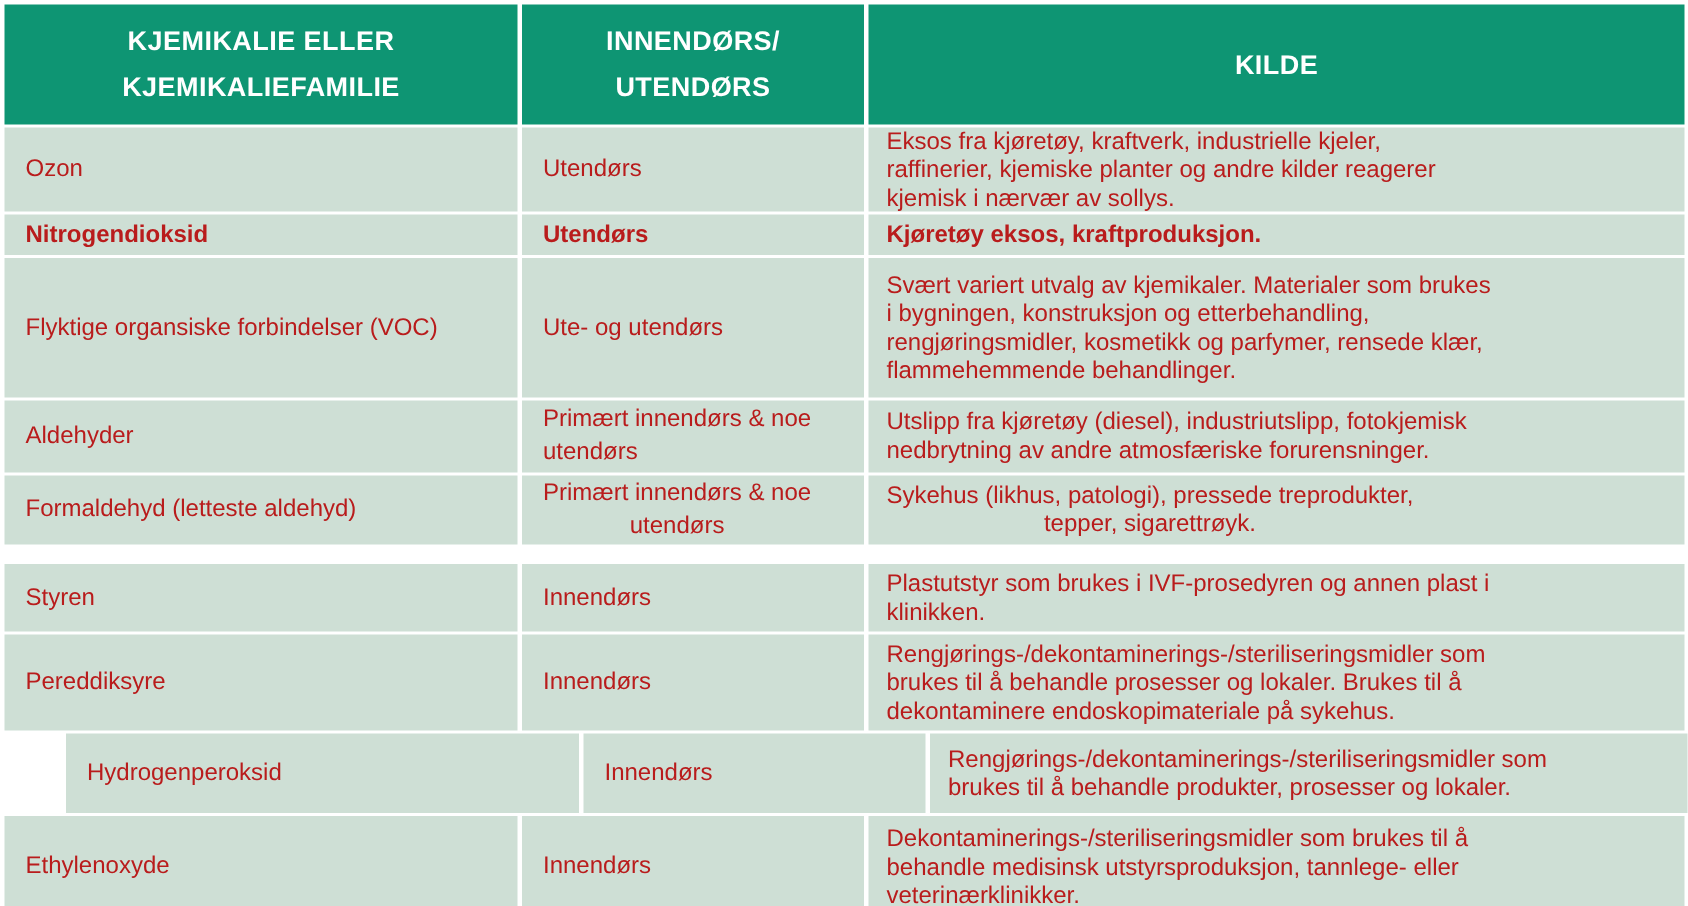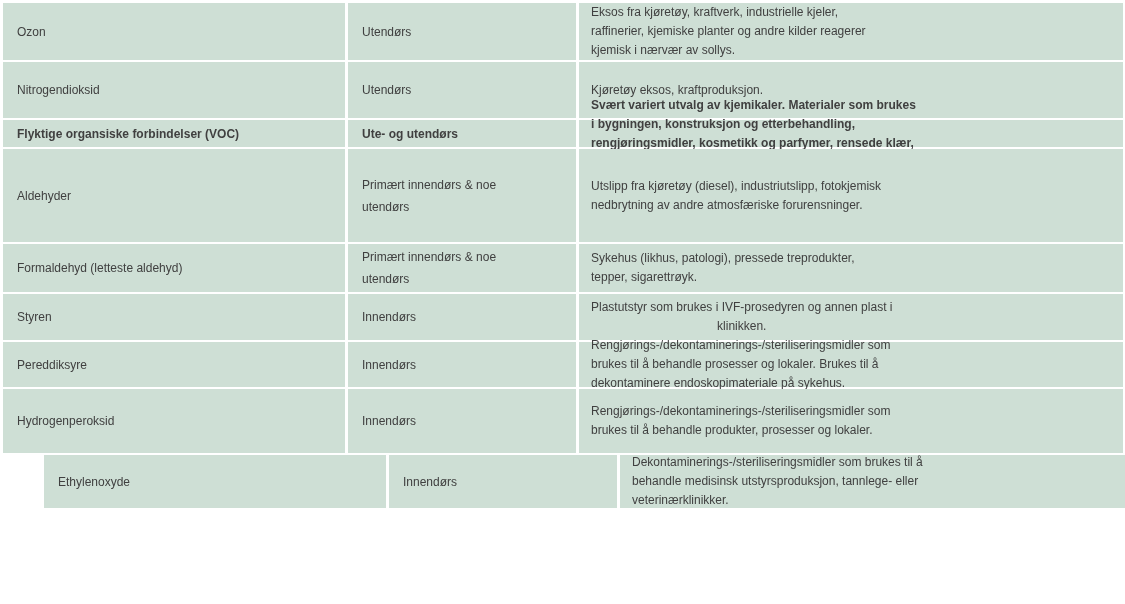--- a/index.html
+++ b/index.html
@@ -17,22 +17,22 @@
     row-gap: 2px;
     background: #ffffff;
   }
   .row {
     display: flex;
     column-gap: 3px;
     flex: 0 0 auto;
   }
   .cell {
     background: #CEDFD5;
-    color: #404040;
-    font-size: 12px;
+    color: #b91c1c;
+    font-size: 16px;
     display: flex;
     align-items: center;
   }
   .col1 { flex: 0 0 342px; padding-left: 14px; padding-right: 4px; line-height: 22px; }
   .col2 { flex: 0 0 228px; padding-left: 14px; padding-right: 6px; line-height: 22px; white-space: pre-line; }
   .col3 { flex: 0 0 544px; padding-left: 12px; padding-right: 14px; line-height: 19px; white-space: pre-line; }
 
   .header-row .cell {
     background: #0E9573;
     color: #ffffff;
@@ -46,30 +46,45 @@
     white-space: normal;
   }
   .header-row { height: 80px; }
 
   
   .tbl > .row:nth-child(2)  { height: 56px; }
   .tbl > .row:nth-child(3)  { height: 27px; font-weight: bold; }
   .tbl > .row:nth-child(4)  { height: 93px; }
   .tbl > .row:nth-child(5)  { height: 48px; }
   .tbl > .row:nth-child(6)  { height: 46px; text-align: center; }
-  .tbl > .row:nth-child(7)  { height: 45px; }
+  .tbl > .row:nth-child(7)  { height: 45px; margin-top: 11px; }
   .tbl > .row:nth-child(8)  { height: 64px; }
   .tbl > .row:nth-child(9)  { height: 53px; margin-left: 41px; }
   .tbl > .row:nth-child(10) { height: 68px; }
 </style>
 </head>
 <body>
 
 <div class="tbl">
 
+  <div class="row header-row">
+    <div class="cell col1">
+      <div>
+        <div>KJEMIKALIE ELLER</div>
+        <div>KJEMIKALIEFAMILIE</div>
+      </div>
+    </div>
+    <div class="cell col2">
+      <div>
+        <div>INNENDØRS/</div>
+        <div>UTENDØRS</div>
+      </div>
+    </div>
+    <div class="cell col3">KILDE</div>
+  </div>
 
   <div class="row">
     <div class="cell col1">Ozon</div>
     <div class="cell col2">Utendørs</div>
     <div class="cell col3">Eksos fra kjøretøy, kraftverk, industrielle kjeler,
 raffinerier, kjemiske planter og andre kilder reagerer
 kjemisk i nærvær av sollys.</div>
   </div>
 
   <div class="row">

